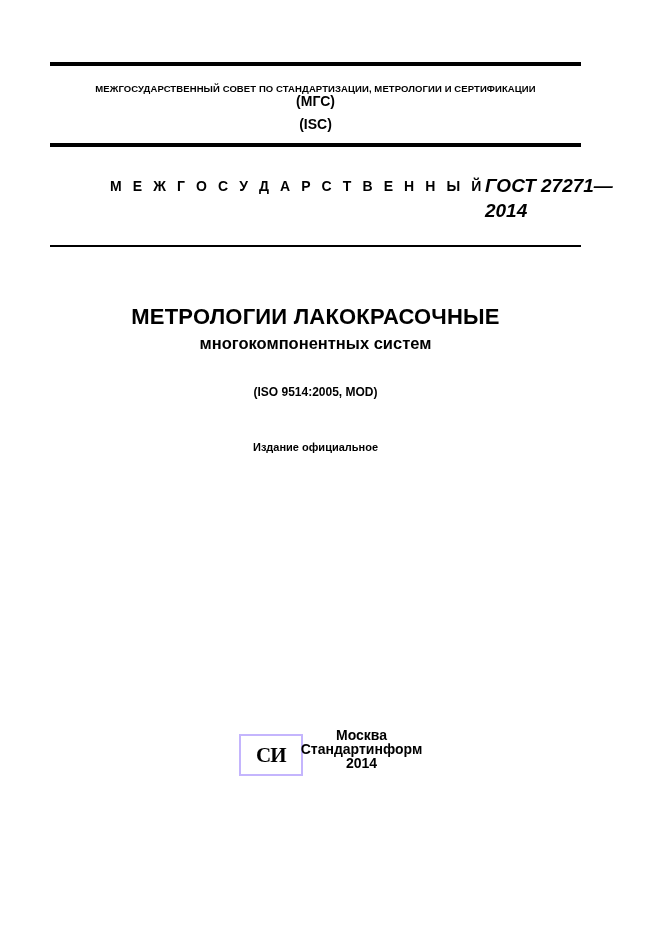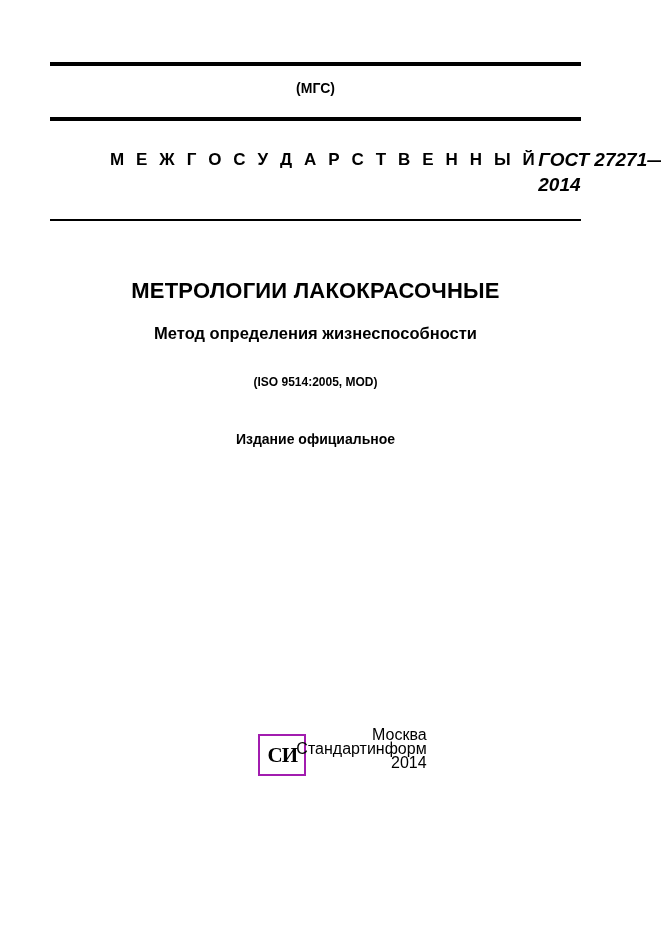--- a/index.html
+++ b/index.html
@@ -51,21 +51,21 @@
   .council-gap {
     height: 10px;
   }
   .header-row {
     display: flex;
     align-items: flex-start;
     justify-content: space-between;
     padding: 26px 6px 22px 6px;
   }
   .std-word {
-    font-size: 17px;
+    font-size: 14px;
     font-weight: bold;
     letter-spacing: 3.6px;
     line-height: 26px;
     padding-left: 54px;
     white-space: nowrap;
   }
   .code-block {
     text-align: left;
     min-width: 190px;
     font-style: italic;
@@ -92,91 +92,92 @@
     line-height: 24px;
     padding-top: 16px;
   }
   .iso-note {
     font-size: 12px;
     font-weight: bold;
     padding-top: 30px;
     text-align: center;
   }
   .official {
-    font-size: 14px;
+    font-size: 11px;
     font-weight: bold;
     padding-top: 42px;
   }
   .footer {
     position: absolute;
     left: 0;
     top: 728px;
     width: 661px;
     display: flex;
     justify-content: center;
     align-items: flex-start;
   }
   .logo-wrap {
     width: 44px;
     height: 44px;
     margin-right: 18px;
     margin-top: 6px;
   }
   .logo-box {
-    width: 48px;
+    width: 64px;
     height: 42px;
-    border: 2px solid #a21caf;
+    border: 2px solid #c4b5fd;
     box-sizing: border-box;
     display: flex;
     align-items: center;
     justify-content: center;
     font-size: 21px;
     font-weight: bold;
     font-family: "Liberation Serif", serif;
     letter-spacing: -1px;
-    margin-left: 24px;
   }
   .imprint {
-    text-align: right;
-    font-size: 16px;
-    font-weight: normal;
+    text-align: center;
+    font-size: 14px;
+    font-weight: bold;
     line-height: 14px;
     min-width: 120px;
   }
 </style>
 </head>
 <body>
 
 <div class="page">
   <div class="content">
 
     <div class="rule"></div>
 
     <div class="council">
+      <div class="council-line">МЕЖГОСУДАРСТВЕННЫЙ СОВЕТ ПО СТАНДАРТИЗАЦИИ, МЕТРОЛОГИИ И СЕРТИФИКАЦИИ</div>
       <div class="council-sub">(МГС)</div>
       <div class="council-gap"></div>
+      <div class="council-sub">(ISC)</div>
     </div>
 
     <div class="rule"></div>
 
     <div class="header-row">
       <div>
         <div class="std-word">М Е Ж Г О С У Д А Р С Т В Е Н Н Ы Й</div>
       </div>
       <div class="code-block">
         <div class="code-line">ГОСТ 27271—</div>
         <div class="code-line">2014</div>
       </div>
     </div>
 
     <div class="rule thin"></div>
 
     <div class="title-block">
       <div class="main-title">МЕТРОЛОГИИ ЛАКОКРАСОЧНЫЕ</div>
-      <div class="subtitle">Метод определения жизнеспособности</div>
+      <div class="subtitle" style="padding-top:0">многокомпонентных систем</div>
       <div class="iso-note">(ISO 9514:2005, MOD)</div>
       <div class="official">Издание официальное</div>
     </div>
 
   </div>
 
   <div class="footer">
     <div class="logo-wrap">
       <div class="logo-box">СИ</div>
     </div>

